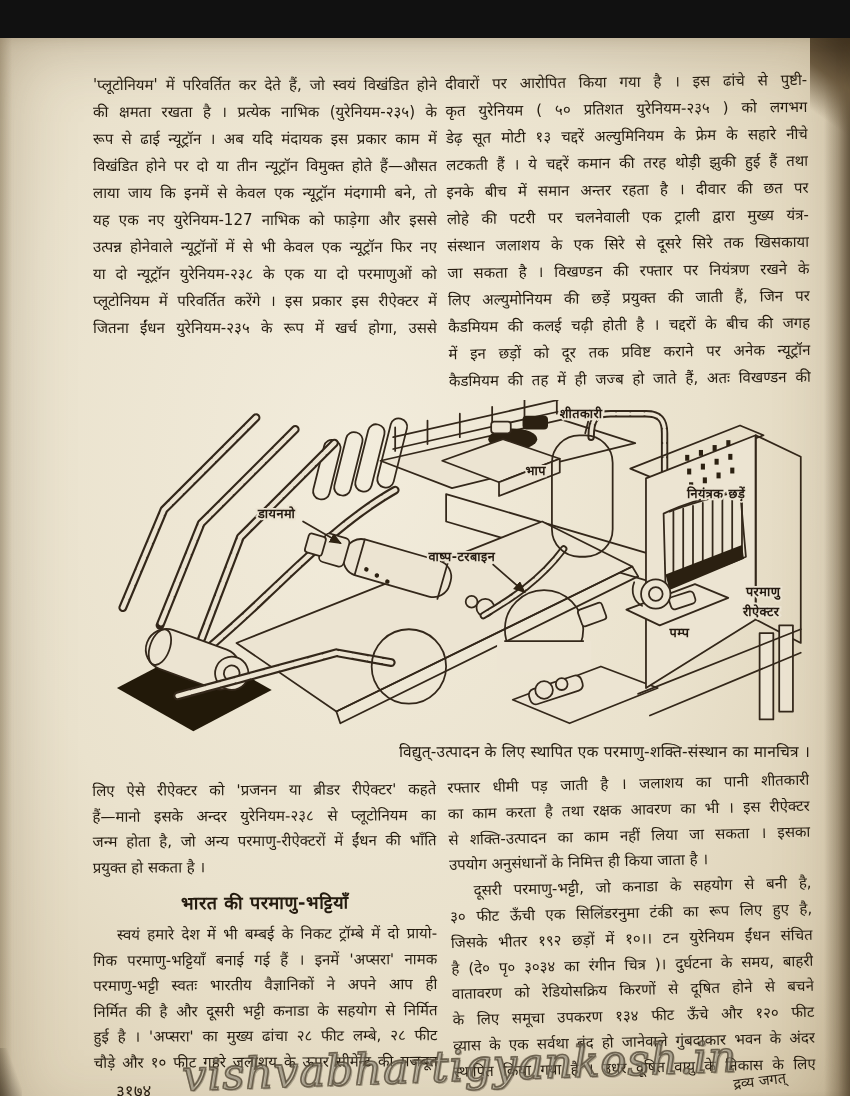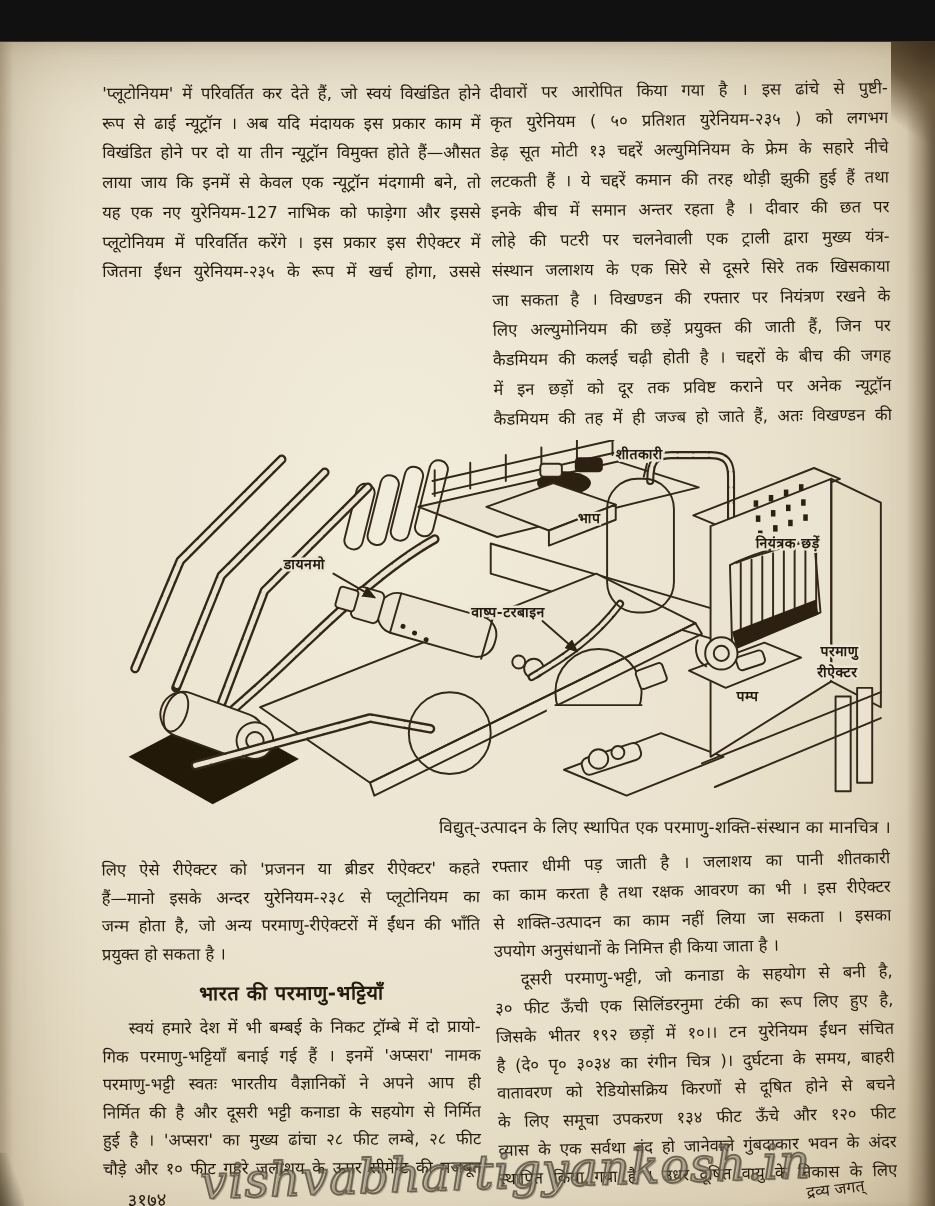--- a/index.html
+++ b/index.html
@@ -73,24 +73,27 @@
   .corner-br{ position:absolute; right:0; bottom:0; width:0; height:0;
     border-left:46px solid transparent; border-bottom:30px solid #d8ccb0; opacity:.85; }
 </style>
 </head>
 <body>
 
 <div class="page">
 
   <div class="col top-left para justify-all">
       <div class="tline">'प्लूटोनियम' में परिवर्तित कर देते हैं, जो स्वयं विखंडित होने</div>
+      <div class="tline">की क्षमता रखता है । प्रत्येक नाभिक (युरेनियम-२३५) के</div>
       <div class="tline">रूप से ढाई न्यूट्रॉन । अब यदि मंदायक इस प्रकार काम में</div>
       <div class="tline">विखंडित होने पर दो या तीन न्यूट्रॉन विमुक्त होते हैं—औसत</div>
       <div class="tline">लाया जाय कि इनमें से केवल एक न्यूट्रॉन मंदगामी बने, तो</div>
       <div class="tline">यह एक नए युरेनियम-127 नाभिक को फाड़ेगा और इससे</div>
+      <div class="tline">उत्पन्न होनेवाले न्यूट्रॉनों में से भी केवल एक न्यूट्रॉन फिर नए</div>
+      <div class="tline">या दो न्यूट्रॉन युरेनियम-२३८ के एक या दो परमाणुओं को</div>
       <div class="tline">प्लूटोनियम में परिवर्तित करेंगे । इस प्रकार इस रीऐक्टर में</div>
       <div class="tline">जितना ईंधन युरेनियम-२३५ के रूप में खर्च होगा, उससे</div>
     </div>
 
   <div class="col top-right para justify-all">
       <div class="tline">दीवारों पर आरोपित किया गया है । इस ढांचे से पुष्टी-</div>
       <div class="tline">कृत युरेनियम ( ५० प्रतिशत युरेनियम-२३५ ) को लगभग</div>
       <div class="tline">डेढ़ सूत मोटी १३ चद्दरें अल्युमिनियम के फ्रेम के सहारे नीचे</div>
       <div class="tline">लटकती हैं । ये चद्दरें कमान की तरह थोड़ी झुकी हुई हैं तथा</div>
       <div class="tline">इनके बीच में समान अन्तर रहता है । दीवार की छत पर</div>

